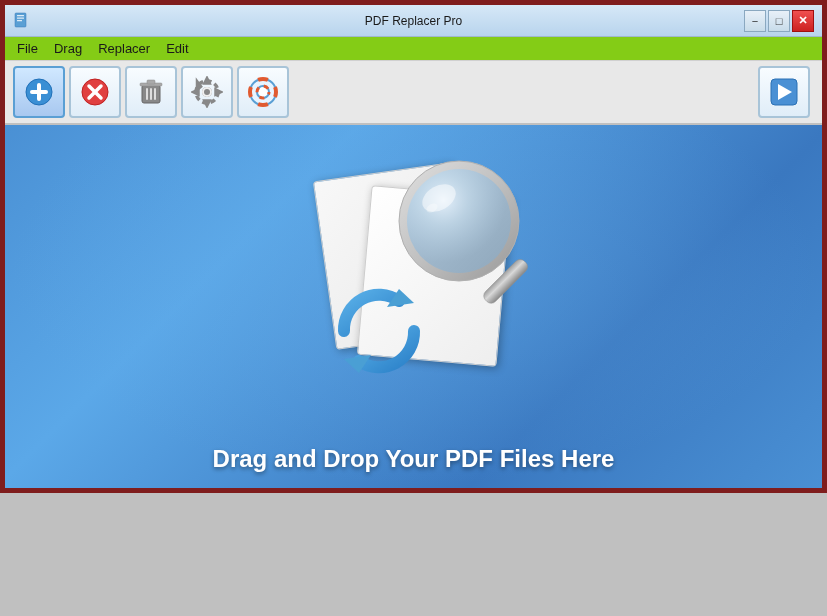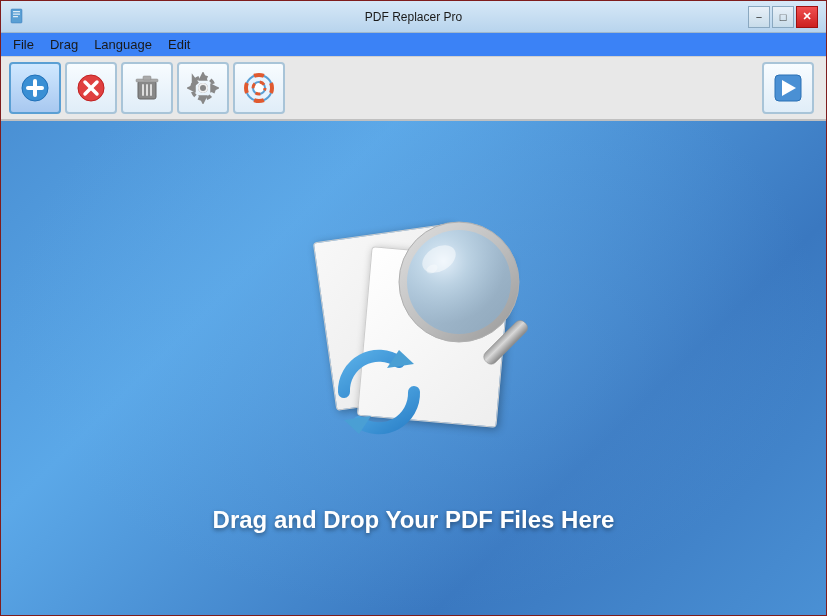--- a/index.html
+++ b/index.html
@@ -7,23 +7,23 @@
     body {
       width: 827px;
       height: 616px;
       background: #c0c0c0;
       font-family: 'Segoe UI', Tahoma, sans-serif;
       overflow: hidden;
     }
 
     .window {
       width: 827px;
-      height: 616px;
+      height: 493px;
       background: #f0f0f0;
-      border: 1px solid #7f1d1d;
+      border: 5px solid #7f1d1d;
       display: flex;
       flex-direction: column;
     }
 
     
     .titlebar {
       background: linear-gradient(to bottom, #d6e8f7, #b8d4ed);
       height: 32px;
       display: flex;
       align-items: center;
@@ -76,21 +76,21 @@
 
     .titlebar-btn.close-btn {
       background: linear-gradient(to bottom, #f05050, #cc2020);
       border-color: #a01010;
       color: white;
       font-weight: bold;
     }
 
     
     .menubar {
-      background: #3b82f6;
+      background: #84cc16;
       height: 24px;
       display: flex;
       align-items: center;
       padding: 0 4px;
       border-bottom: 1px solid #d0d0d0;
       flex-shrink: 0;
     }
 
     .menu-item {
       padding: 2px 8px;
@@ -229,21 +229,21 @@
     <div class="titlebar-controls">
       <div class="titlebar-btn">−</div>
       <div class="titlebar-btn">□</div>
       <div class="titlebar-btn close-btn">✕</div>
     </div>
   </div>
 
   <div class="menubar">
     <div class="menu-item">File</div>
     <div class="menu-item">Drag</div>
-    <div class="menu-item">Language</div>
+    <div class="menu-item">Replacer</div>
     <div class="menu-item">Edit</div>
   </div>
 
   <div class="toolbar">
     <div class="toolbar-left">
 
       <div class="toolbar-btn active">
         <svg width="32" height="32" viewBox="0 0 32 32">
           <circle cx="16" cy="16" r="13" fill="#3a8fd4" stroke="#2070b8" stroke-width="1"></circle>
           <rect x="14" y="7" width="4" height="18" rx="2" fill="white"></rect>

